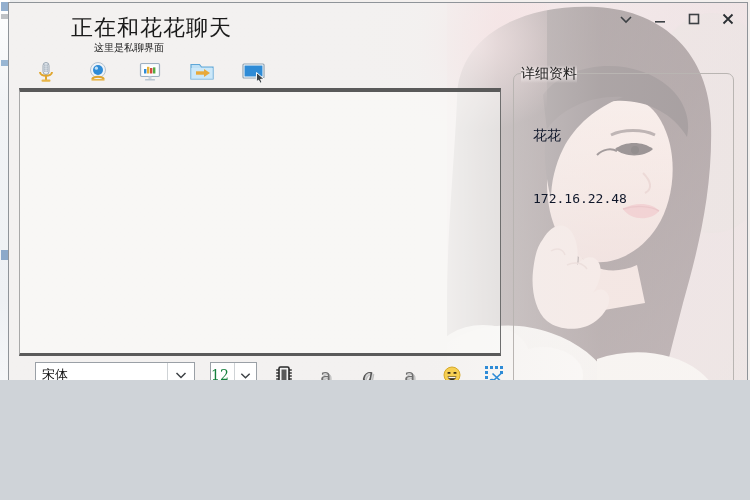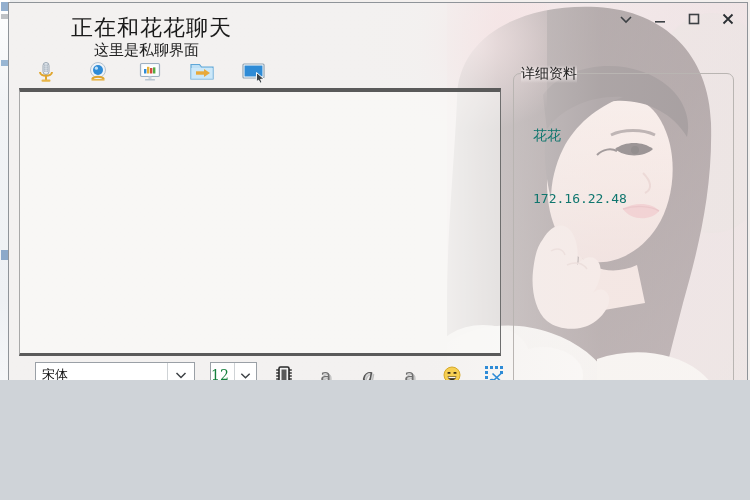--- a/index.html
+++ b/index.html
@@ -78,21 +78,21 @@
 
   
   #hdr-title{
     position:absolute;left:62px;top:10px;
     font-size:22px;color:#1a1a1a;letter-spacing:1px;
     font-family:"DejaVu Sans","Liberation Sans",sans-serif;
     white-space:nowrap;
   }
   #hdr-sub{
     position:absolute;left:85px;top:38px;
-    font-size:15px;color:#202020;white-space:nowrap;
+    font-size:10px;color:#202020;white-space:nowrap;
     font-family:"DejaVu Sans","Liberation Sans",sans-serif;
   }
 
   
   #toolbar{
     position:absolute;left:24px;top:56px;display:flex;gap:26px;align-items:center;
   }
   .tool{width:26px;height:26px;display:flex;align-items:center;justify-content:center;cursor:default;}
   .tool svg{display:block;}
 
@@ -170,21 +170,21 @@
   }
   #details-legend{
     position:absolute;left:512px;top:62px;
     padding:0 0;font-size:14px;color:#1d1d1d;
     font-family:"DejaVu Sans","Liberation Sans",sans-serif;
     background:linear-gradient(180deg, rgba(245,236,236,.0) 0%, rgba(245,238,238,.78) 40%, rgba(245,238,238,.78) 60%, rgba(245,238,238,0) 100%);
   }
   .dline{
     position:absolute;left:524px;
     font-family:"DejaVu Sans Mono","Liberation Mono",monospace;
-    font-size:13px;color:#0f766e;white-space:nowrap;
+    font-size:13px;color:#0f172a;white-space:nowrap;
   }
   #d-name{top:124px;font-family:"DejaVu Sans","Liberation Sans",sans-serif;font-size:14px;}
   #d-host{top:157px;}
   #d-ip{top:188px;}
 
   
   #statusbar{
     position:absolute;left:504px;top:470px;width:232px;height:22px;
     display:flex;align-items:center;justify-content:center;
   }

